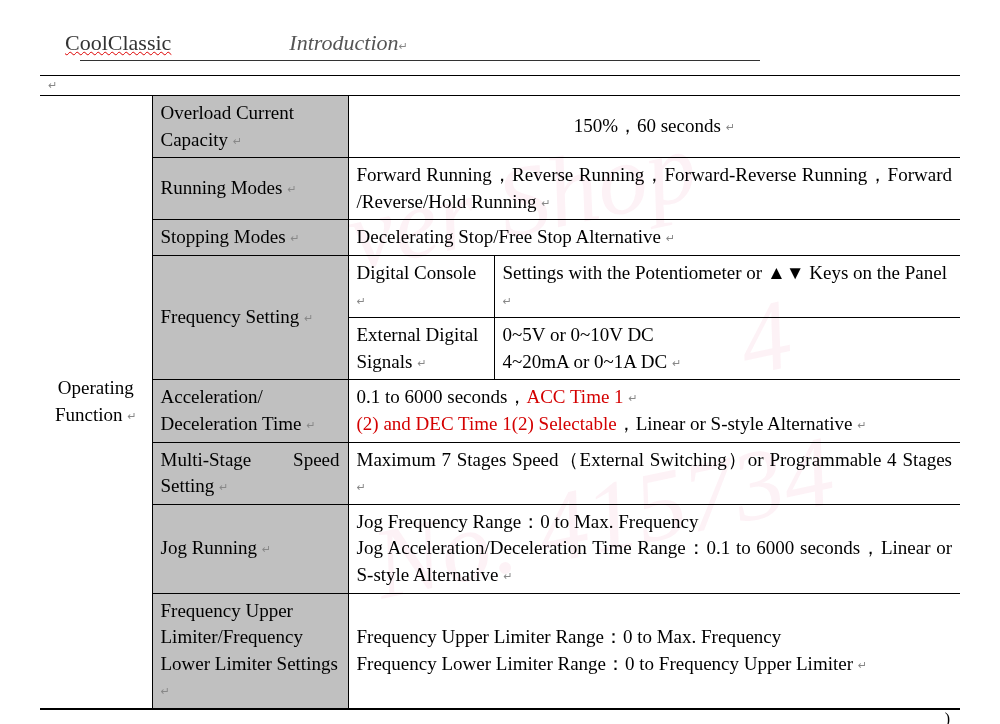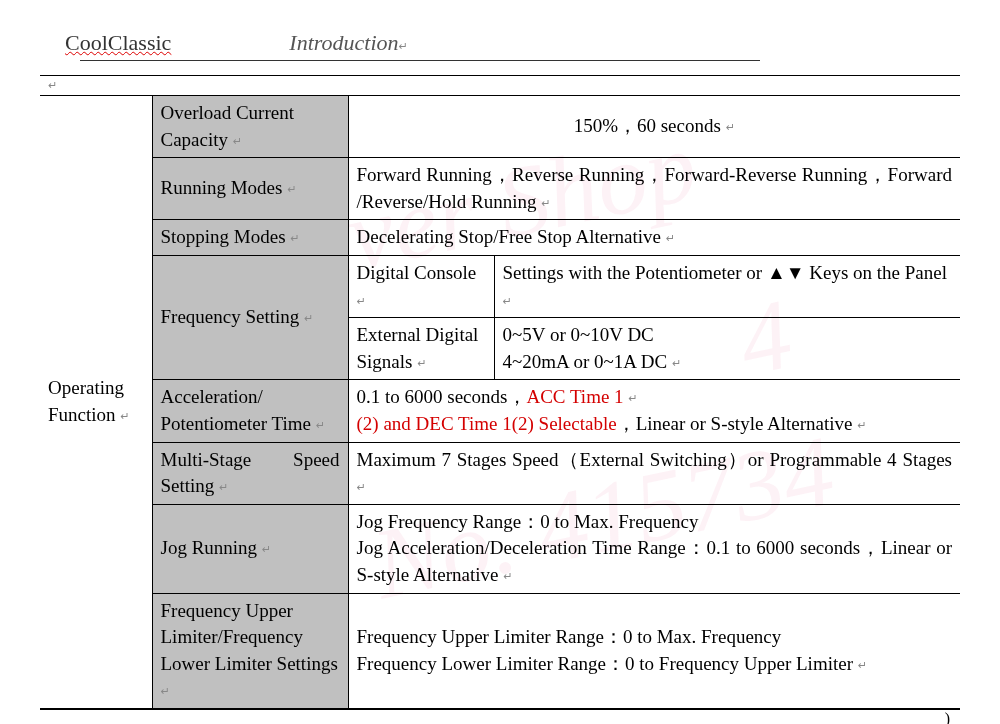--- a/index.html
+++ b/index.html
@@ -64,21 +64,21 @@
     width: 100%;
     table-layout: fixed;
   }
   table.spec td {
     border: 1px solid #000;
     padding: 4px 8px;
     vertical-align: middle;
     font-size: 19px;
     line-height: 1.4;
   }
-  .col1 { width: 110px; background:#fff; text-align:left; vertical-align: top; padding-top:8px;}
+  .col1 { width: 110px; background:#fff; text-align:center; vertical-align: top; padding-top:8px;}
   .grey { background:#c0c0c0; }
   .center { text-align:center; }
   .red { color: #d40000; }
   .justify { text-align: justify; text-justify: inter-word;}
   .watermark {
     position:absolute;
     font-family: Georgia, serif;
     font-size:100px;
     font-style:italic;
     color: rgba(216,27,96,0.06);
@@ -164,21 +164,21 @@
       <tr>
         <td>
           <span>External Digital Signals</span> <span class="pmark">↵</span>
         </td>
         <td style="border-right:none; white-space:pre-line;"><span>0~5V or 0~10V DC
 4~20mA or 0~1A DC</span> <span class="pmark">↵</span></td>
       </tr>
 
       <tr>
         <td class="grey">
-          <span>Acceleration/ Potentiometer Time</span> <span class="pmark">↵</span>
+          <span>Acceleration/ Deceleration Time</span> <span class="pmark">↵</span>
         </td>
         <td colspan="2" style="border-right:none;" class="justify">
           <span>0.1 to 6000 seconds，</span><span class="red">ACC Time 1</span> <span class="pmark">↵</span><br>
           <span class="red">(2) and DEC Time 1(2) Selectable</span><span>，Linear or S-style Alternative</span> <span class="pmark">↵</span>
         </td>
       </tr>
 
       <tr>
         <td class="grey justify">
           <span>Multi-Stage Speed Setting</span> <span class="pmark">↵</span>

